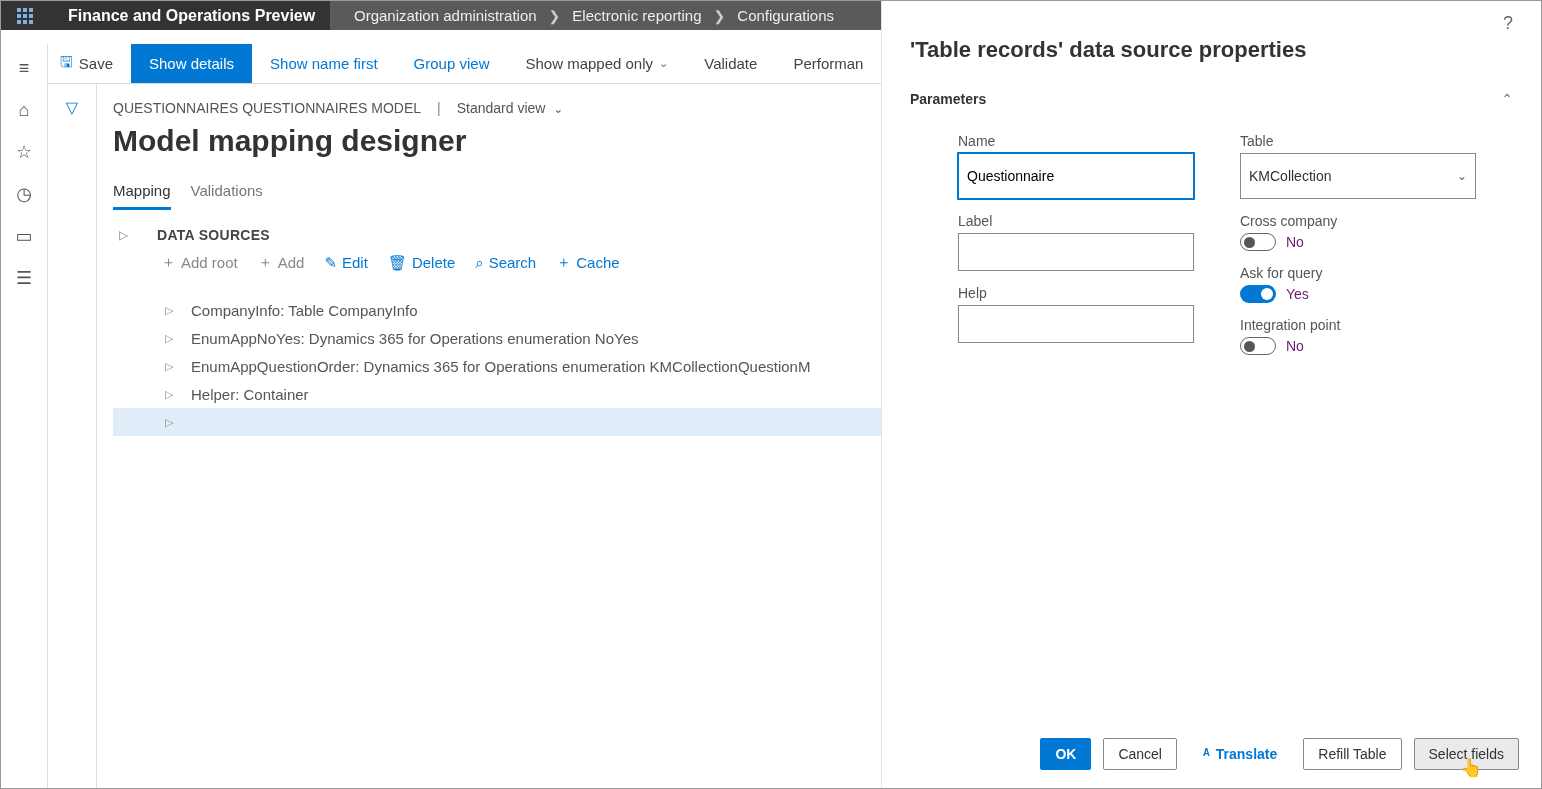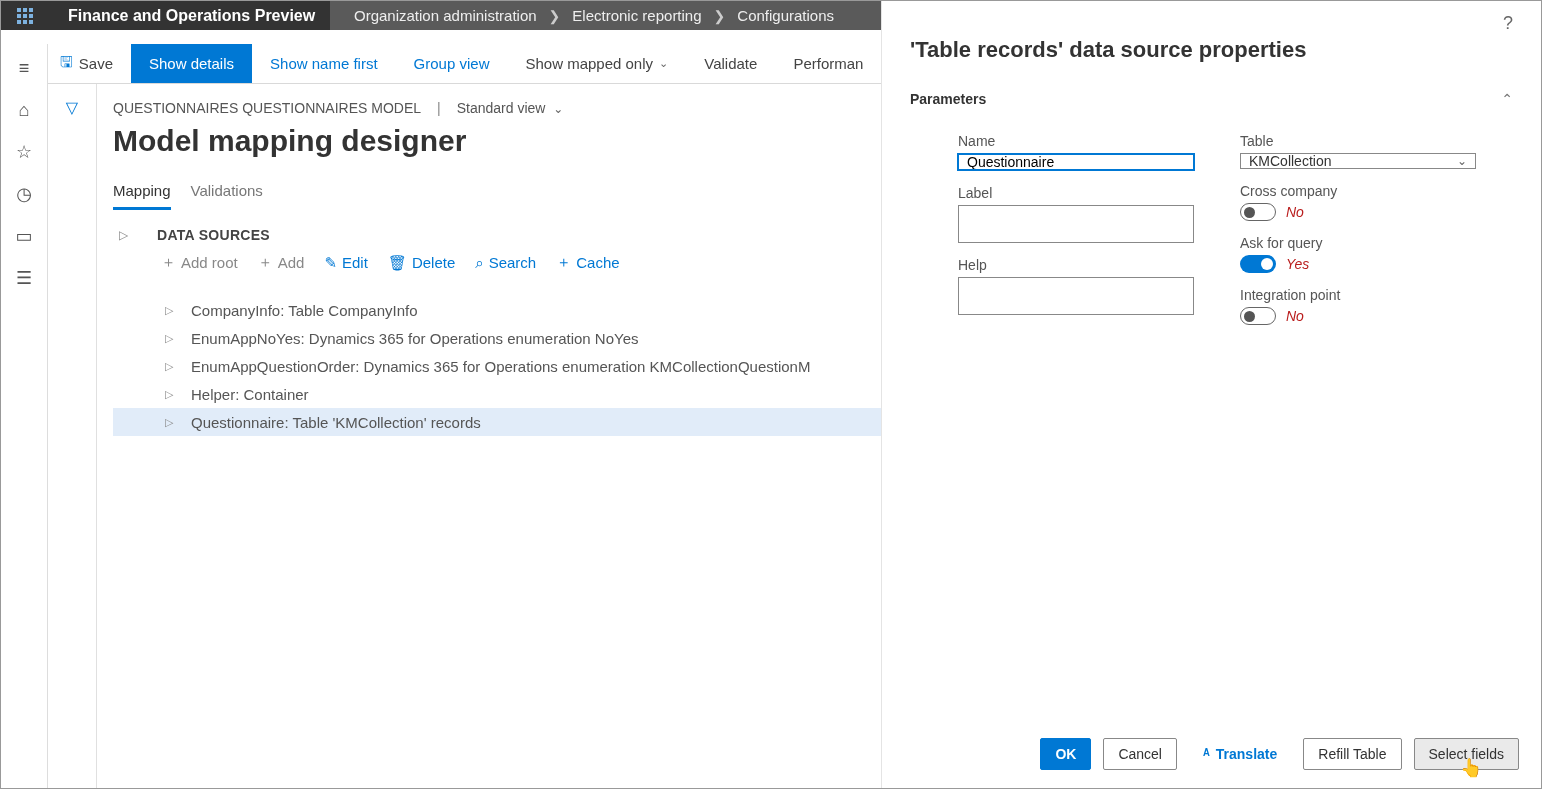--- a/index.html
+++ b/index.html
@@ -292,21 +292,21 @@
       gap: 14px;
     }
     .field label {
       font-size: 14px;
       color: #555;
       display: block;
       margin-bottom: 4px;
     }
     .field input, .field .select {
       width: 100%;
-      height: 16px;
+      height: 46px;
       border: 1px solid #888;
       font-size: 14px;
       padding: 0 8px;
       background: #fff;
     }
     .field input.focused {
       border: 1px solid #0078d4;
       outline: 1px solid #0078d4;
     }
     .field .select {
@@ -354,22 +354,21 @@
       position: absolute;
       width: 12px;
       height: 12px;
       background: #fff;
       border-radius: 50%;
       right: 3px;
       top: 3px;
     }
     .toggle-label {
       font-size: 14px;
-      color: #b91c1c;
-      font-style: italic;
+      color: #701a75;
     }
     .side-footer {
       margin-top: auto;
       display: flex;
       align-items: center;
       justify-content: flex-end;
       gap: 12px;
       padding: 18px 22px;
     }
     .btn {
@@ -520,21 +519,20 @@
       <div class="tree-item">
         <span class="tree-caret">▷</span>
         <span>EnumAppQuestionOrder: Dynamics 365 for Operations enumeration KMCollectionQuestionM</span>
       </div>
       <div class="tree-item">
         <span class="tree-caret">▷</span>
         <span>Helper: Container</span>
       </div>
       <div class="tree-item selected">
         <span class="tree-caret">▷</span>
-        <span>Questionnaire: Table 'KMCollection' records</span>
       </div>
     </div>
   </div>
 </div>
 
 <div class="side-panel">
   <span class="help-icon">?</span>
   <div class="side-header-area">
     <div class="side-title">'Table records' data source properties</div>
     <div class="params-header">

